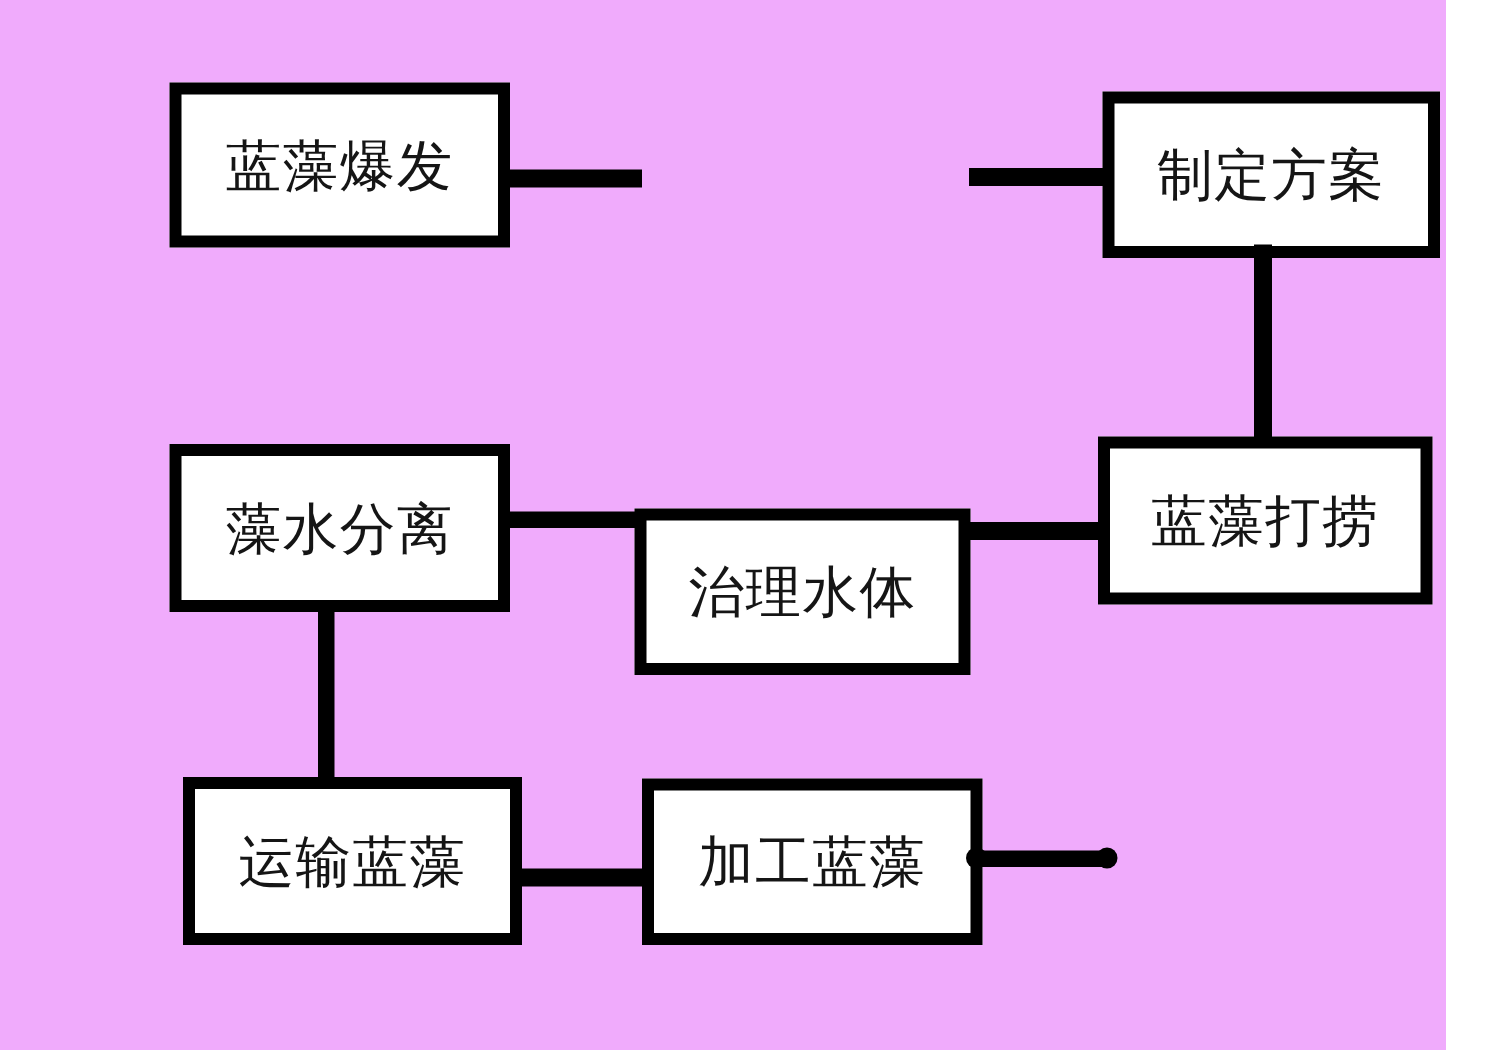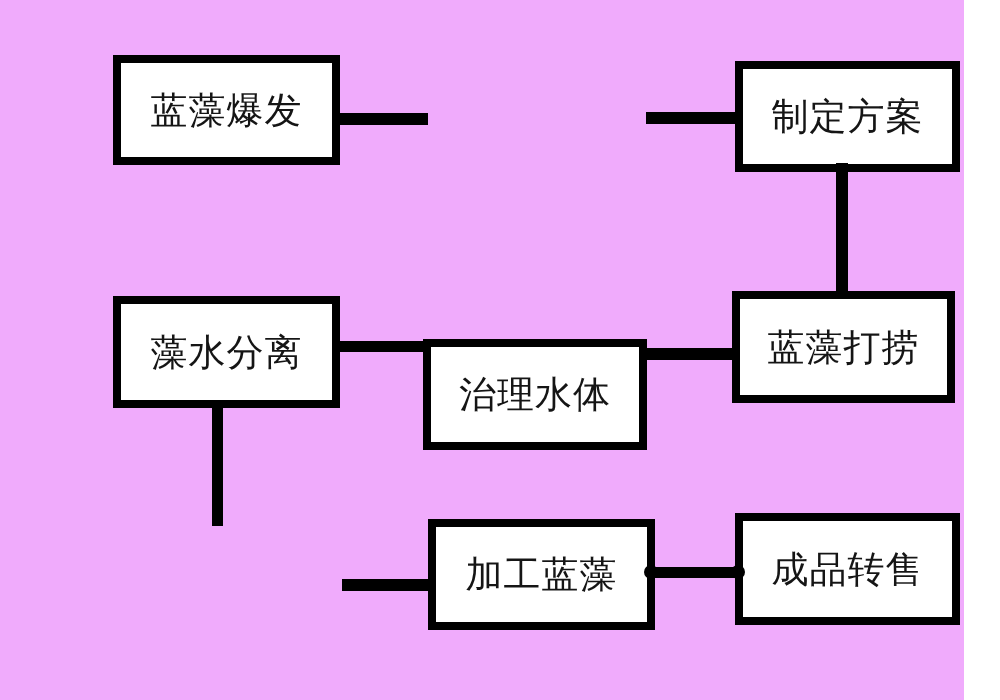--- a/index.html
+++ b/index.html
@@ -81,25 +81,25 @@
   <div class="node n-separation">
     <span class="label">藻水分离</span>
   </div>
   <div class="node n-treat">
     <span class="label">治理水体</span>
   </div>
   <div class="node n-salvage">
     <span class="label">蓝藻打捞</span>
   </div>
 
+  <div class="node n-transport">
+    <span class="label">运输蓝藻</span>
+  </div>
   <div class="node n-process">
     <span class="label">加工蓝藻</span>
-  </div>
-  <div class="node n-resale">
-    <span class="label">成品转售</span>
   </div>
 
   <div class="edge e1"></div>
   <div class="edge e2"></div>
   <div class="edge e3"></div>
   <div class="edge e4"></div>
   <div class="edge e5"></div>
   <div class="edge e6"></div>
   <div class="edge e7"></div>
   <div class="edge e8"></div>

